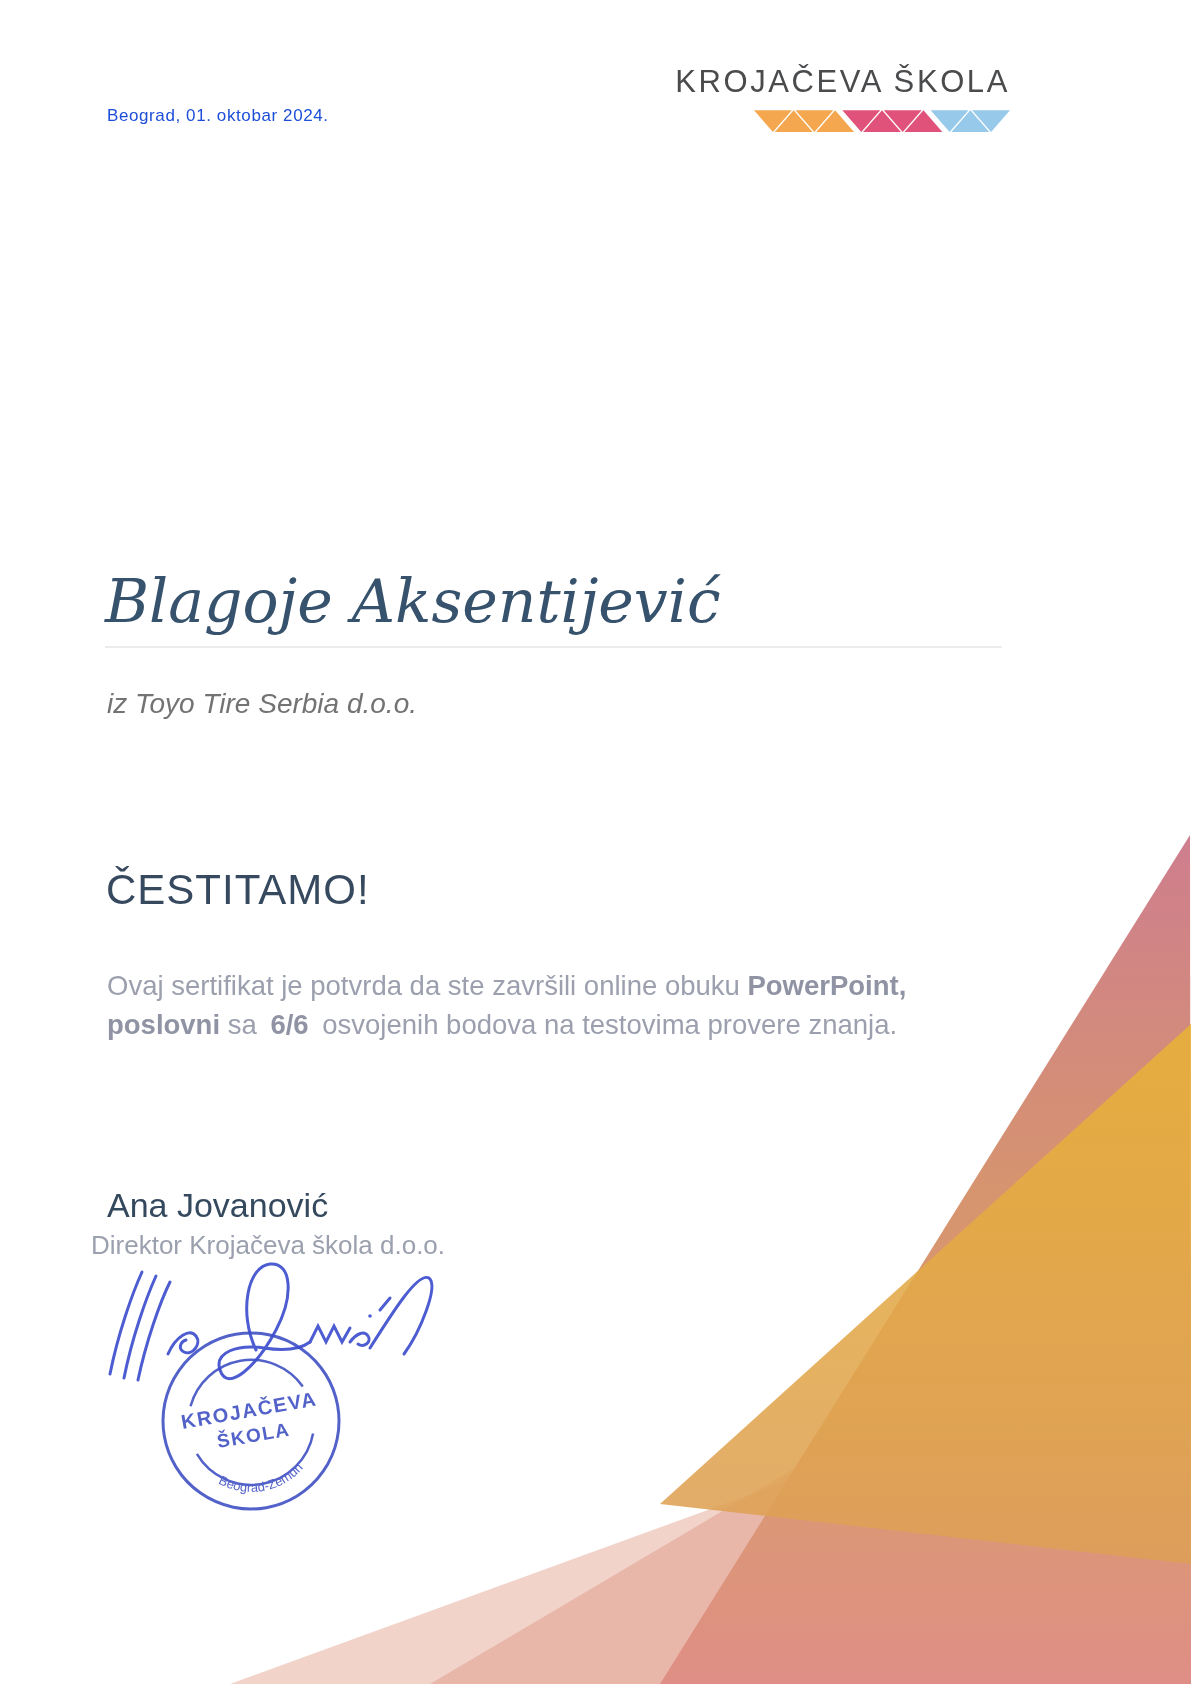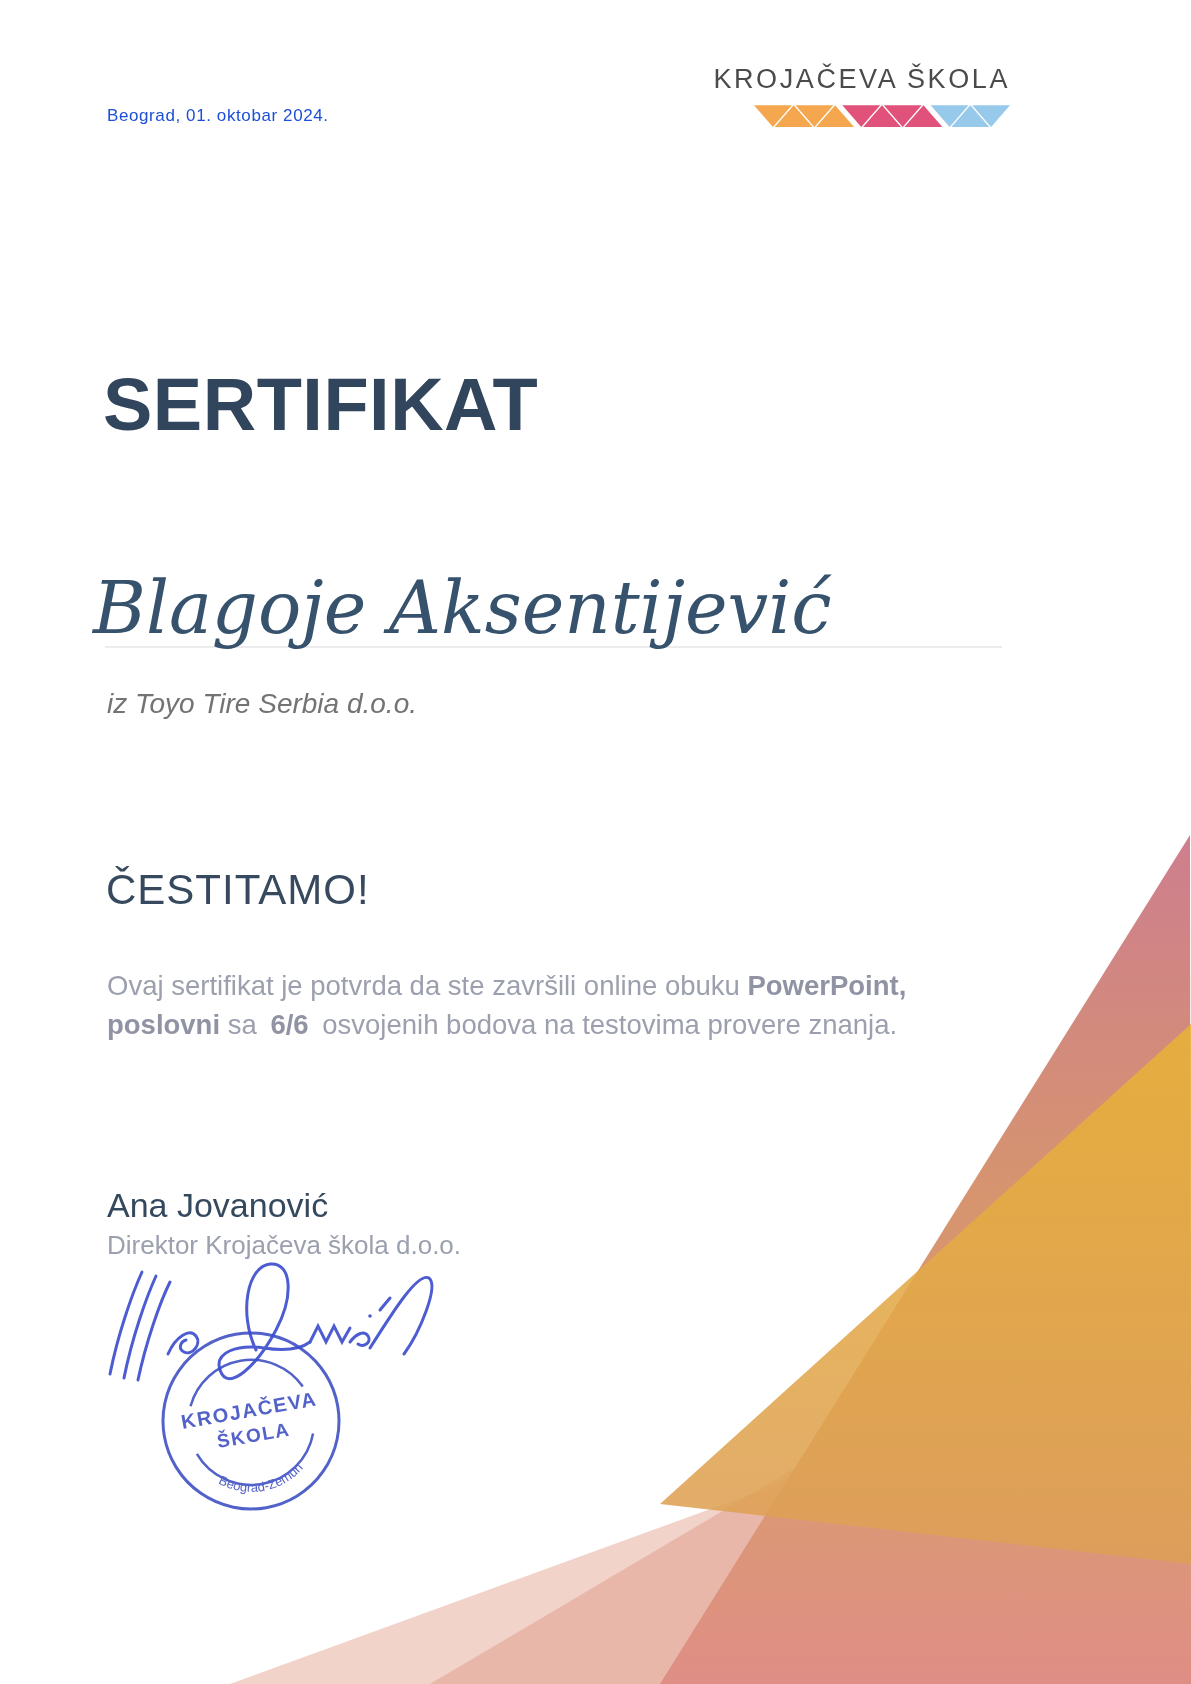--- a/index.html
+++ b/index.html
@@ -15,36 +15,36 @@
   .date-text{
     left:107px;top:106px;
     font-size:17px;color:#1d4ed8;letter-spacing:.6px;
   }
 
   .logo{
     right:181px;top:64px;
     display:flex;flex-direction:column;align-items:flex-end;gap:9px;
   }
   .logo-text{
-    font-size:27px;color:#4a4b4d;letter-spacing:2.6px;white-space:nowrap;
+    font-size:31px;color:#4a4b4d;letter-spacing:2.6px;white-space:nowrap;
   }
 
   .issuer-line{
     left:107px;top:340px;
     font-size:26px;color:#3e5770;letter-spacing:.3px;
   }
   .certificate-title{
     left:103px;top:362px;
     font-size:74px;font-weight:800;color:#31455c;letter-spacing:.5px;
   }
 
   .recipient-name{
-    left:93px;top:566px;
+    left:105px;top:566px;
     font-family:"DejaVu Serif", serif;font-style:italic;
-    font-size:72px;color:#36526c;
+    font-size:60px;color:#36526c;
     z-index:3;
   }
   .name-underline{
     left:105px;top:646px;width:897px;height:2px;background:#ececef;
   }
   .recipient-company{
     left:107px;top:688px;
     font-size:28px;font-style:italic;color:#737373;
   }
 
@@ -57,21 +57,21 @@
     font-size:27.5px;line-height:1.42;color:#9ca0ae;
   }
   .certificate-body b{font-weight:700;color:#8f93a3;}
   .score-bold{margin:0 6px;}
 
   .signer-name{
     left:107px;top:1186px;
     font-size:34px;color:#34495e;
   }
   .signer-title{
-    left:107px;top:1230px;
+    left:91px;top:1230px;
     font-size:26px;color:#9ba0ae;
   }
 
   .signature{left:98px;top:1252px;z-index:5;}
   .company-stamp{
     left:156px;top:1326px;z-index:4;
     transform:rotate(-10deg);opacity:.9;
   }
   .stamp-text{font-weight:700;letter-spacing:1.5px;}
   .decor{left:0;top:734px;z-index:0;}
@@ -119,21 +119,20 @@
         <polygon points="167,25 209,25 188,1"></polygon>
       </g>
       <g fill="#97c9ea">
         <polygon points="196,1 238,1 217,25"></polygon>
         <polygon points="219,25 261,25 240,1"></polygon>
         <polygon points="242,1 284,1 263,25"></polygon>
       </g>
     </svg>
   </div>
 
-  <div class="abs certificate-title z1">SERTIFIKAT</div>
 
   <div class="abs name-underline"></div>
   <div class="abs recipient-name">Blagoje Aksentijević</div>
   <div class="abs recipient-company z1">iz Toyo Tire Serbia d.o.o.</div>
 
   <div class="abs congrats-heading z1">ČESTITAMO!</div>
   <p class="abs certificate-body z1"><span>Ovaj sertifikat je potvrda da ste završili online obuku </span><b>PowerPoint, poslovni</b><span> sa </span><b class="score-bold">6/6</b><span> osvojenih bodova na testovima provere znanja.</span></p>
 
   <div class="abs signer-name z1">Ana Jovanović</div>
   <div class="abs signer-title z1">Direktor Krojačeva škola d.o.o.</div>

